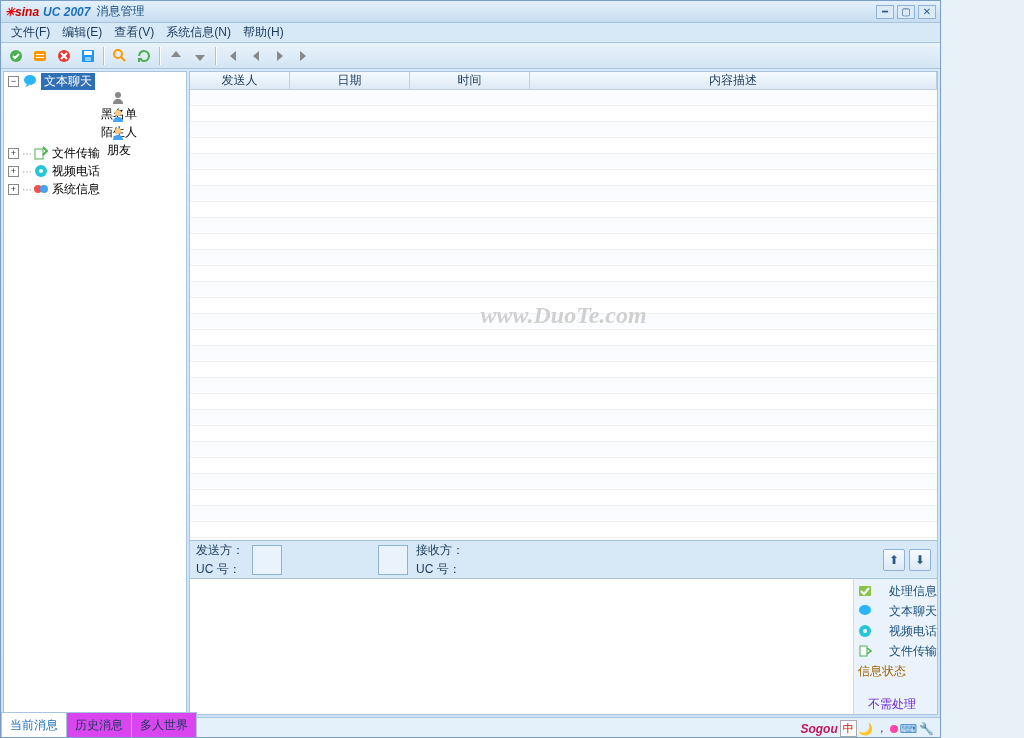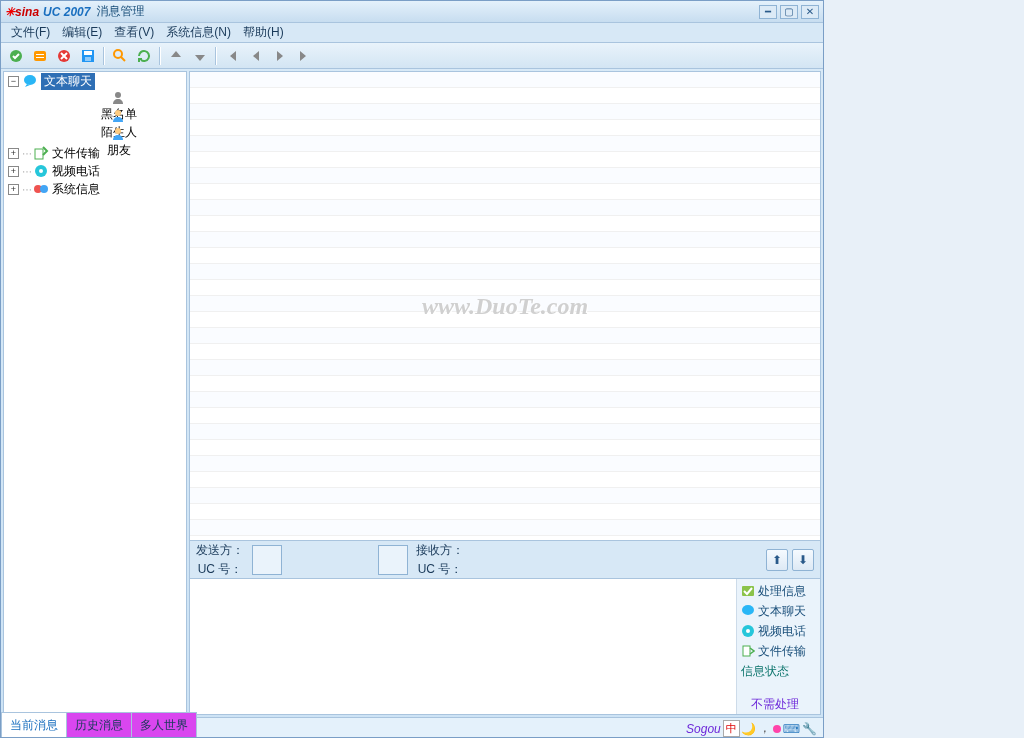--- a/index.html
+++ b/index.html
@@ -1,18 +1,18 @@
 <!DOCTYPE html>
 <html><head>
 <meta charset="utf-8">
 <style>
 * { box-sizing: border-box; margin: 0; padding: 0; font-family: "Microsoft YaHei", SimSun, Arial, sans-serif; font-size: 12px; }
 body { width: 1024px; height: 738px; overflow: hidden; background: #e8f0f8; }
 
-.window { width: 824px; height: 738px; display: flex; flex-direction: column; border: 1px solid #7a9ec6; background: linear-gradient(#d9eaf7,#cde3f5); }
+.window { width: 941px; height: 738px; display: flex; flex-direction: column; border: 1px solid #7a9ec6; background: linear-gradient(#d9eaf7,#cde3f5); }
 
 
 .titlebar { height: 22px; background: linear-gradient(#e4f1fb,#c7ddf0); display: flex; align-items: center; padding: 0 4px; border-bottom: 1px solid #a9c4de; }
 .logo { font-weight: bold; font-style: italic; color: #c00; margin-right: 4px; }
 .logo .redsun { color:#e00; }
 .uc2007 { color:#1a6fbf; font-weight:bold; font-style:italic; margin-right:6px;}
 .title-text { color:#1a4f7a; }
 .titlebar-spacer { flex:1; }
 .winbtn { width:18px; height:14px; margin-left:3px; background:#dceaf6; border:1px solid #8fb3d4; display:flex; align-items:center; justify-content:center; color:#2a5a8a; font-size:10px; cursor:pointer; }
 
@@ -43,44 +43,44 @@
 .content { flex:1; display:flex; flex-direction:column; margin:2px 2px 2px 2px; min-width:0;}
 .tablewrap { flex:1; border:1px solid #a9c4de; background:#fff; display:flex; flex-direction:column; min-height:0;}
 .thead { height:18px; background:linear-gradient(#f5faff,#dde9f5); display:flex; border-bottom:1px solid #c0d0e0; }
 .th { border-right:1px solid #c0d0e0; display:flex; align-items:center; justify-content:center; color:#1a3a5a; }
 .tbody { flex:1; overflow:auto; position:relative; }
 .trow { height:16px; border-bottom:1px solid #f0f0f0; }
 .trow:nth-child(even){ background:#fafcff; }
 .watermark { position:absolute; top:50%; left:50%; transform:translate(-50%,-50%); font-size:24px; font-style:italic; color:#d0d0d0; font-weight:bold; font-family:Georgia,serif; text-shadow:1px 1px 0 #fff; pointer-events:none;}
 
 
-.infobar { height:38px; background:#d7e8f6; border:1px solid #a9c4de; border-top:none; display:flex; align-items:center; padding:16px 6px;text-align:center; }
+.infobar { height:38px; background:#d7e8f6; border:1px solid #a9c4de; border-top:none; display:flex; align-items:center; padding:16px 6px; }
 .infocol { display:flex; flex-direction:column; gap:2px; }
 .infoline { color:#1a3a5a; }
 .imgbox { width:30px; height:30px; border:1px solid #8fb3d4; background:#eaf3fb; margin:0 8px; }
 .info-spacer{ flex:1;}
 .arrowbtn { width:22px; height:22px; border:1px solid #8fb3d4; background:linear-gradient(#f5faff,#dde9f5); display:flex; align-items:center; justify-content:center; margin-left:4px; cursor:pointer; color:#2a5a8a; border-radius:2px;}
 
 
 .msgarea { flex:0 0 130px; border:1px solid #a9c4de; border-top:none; background:#fff; display:flex; }
 .msgtext { flex:1; }
 .sidemenu { width:84px; background:#eaf3fb; border-left:1px solid #cddbe9; display:flex; flex-direction:column; padding-top:2px;}
-.sideitem { display:flex; align-items:center; height:20px; padding-left:4px; color:#1a4f7a; cursor:pointer; gap:3px;}
-.sideitem.header { font-weight:normal; color:#0f766e;}
+.sideitem { display:flex; align-items:center; height:20px; padding-left:4px; color:#1a4f7a; cursor:pointer; gap:17px;}
+.sideitem.header { font-weight:normal; color:#a16207;}
 .sidesub { padding-left:14px; color:#6d28d9;margin-top:13px;}
 .sicon { width:14px; height:14px; display:flex; align-items:center; justify-content:center;}
 
 
 .bottombar { height:20px; background:#e4f1fb; border-top:1px solid #a9c4de; display:flex; align-items:flex-end; }
 .btab { height:19px; padding:12px 8px; border:1px solid #a9c4de; border-bottom:none; background:#fff; display:flex; align-items:center; margin-right:-1px; cursor:pointer; color:#1a3a5a;}
 .btab.active { background:#fff; color:#1a6fbf; }
 .btab.inactive { background:#d946ef; }
 .bottombar .spacer{flex:1;}
 .ime { display:flex; align-items:center; gap:2px; padding-right:6px; color:#555;}
-.ime .sogou{ color:#6d28d9; font-weight:normal; font-style:italic;}
+.ime .sogou{ color:#be185d; font-weight:bold; font-style:italic;}
 .ime .cn { background:#fff; border:1px solid #aaa; padding:0 2px; color:#d00; font-size:11px;}
 .ime .dot{ width:8px; height:8px; border-radius:50%; background:#f4a; display:inline-block;}
 .ime .moon{ color:#2a7abf;}
 .ime .kb{ color:#2a7abf;}
 </style>
 </head>
 <body>
 
 <div class="window">
 
@@ -246,20 +246,26 @@
               <circle cx="5" cy="8" r="4" fill="#ef5350"></circle>
               <circle cx="11" cy="8" r="4" fill="#42a5f5"></circle>
             </svg>
           </span>
         <span class="label">系统信息</span>
       </div>
     </div>
 
     <div class="content">
       <div class="tablewrap">
+        <div class="thead">
+          <div class="th" style="width:100px">发送人</div>
+          <div class="th" style="width:120px">日期</div>
+          <div class="th" style="width:120px">时间</div>
+          <div class="th" style="flex:1">内容描述</div>
+        </div>
         <div class="tbody">
           <div class="watermark">www.DuoTe.com</div>
 
           <div class="trow"></div>
             <div class="trow"></div>
             <div class="trow"></div>
             <div class="trow"></div>
             <div class="trow"></div>
             <div class="trow"></div>
             <div class="trow"></div>

